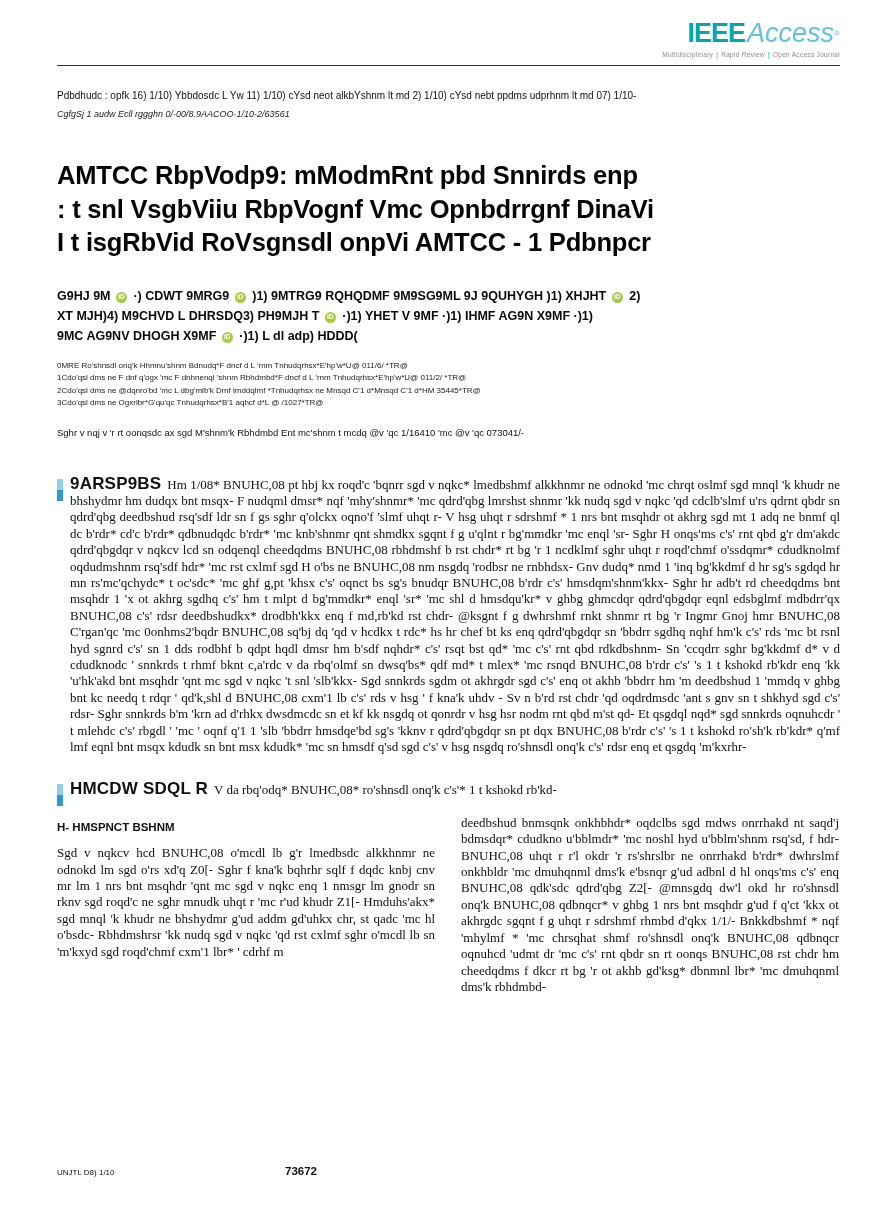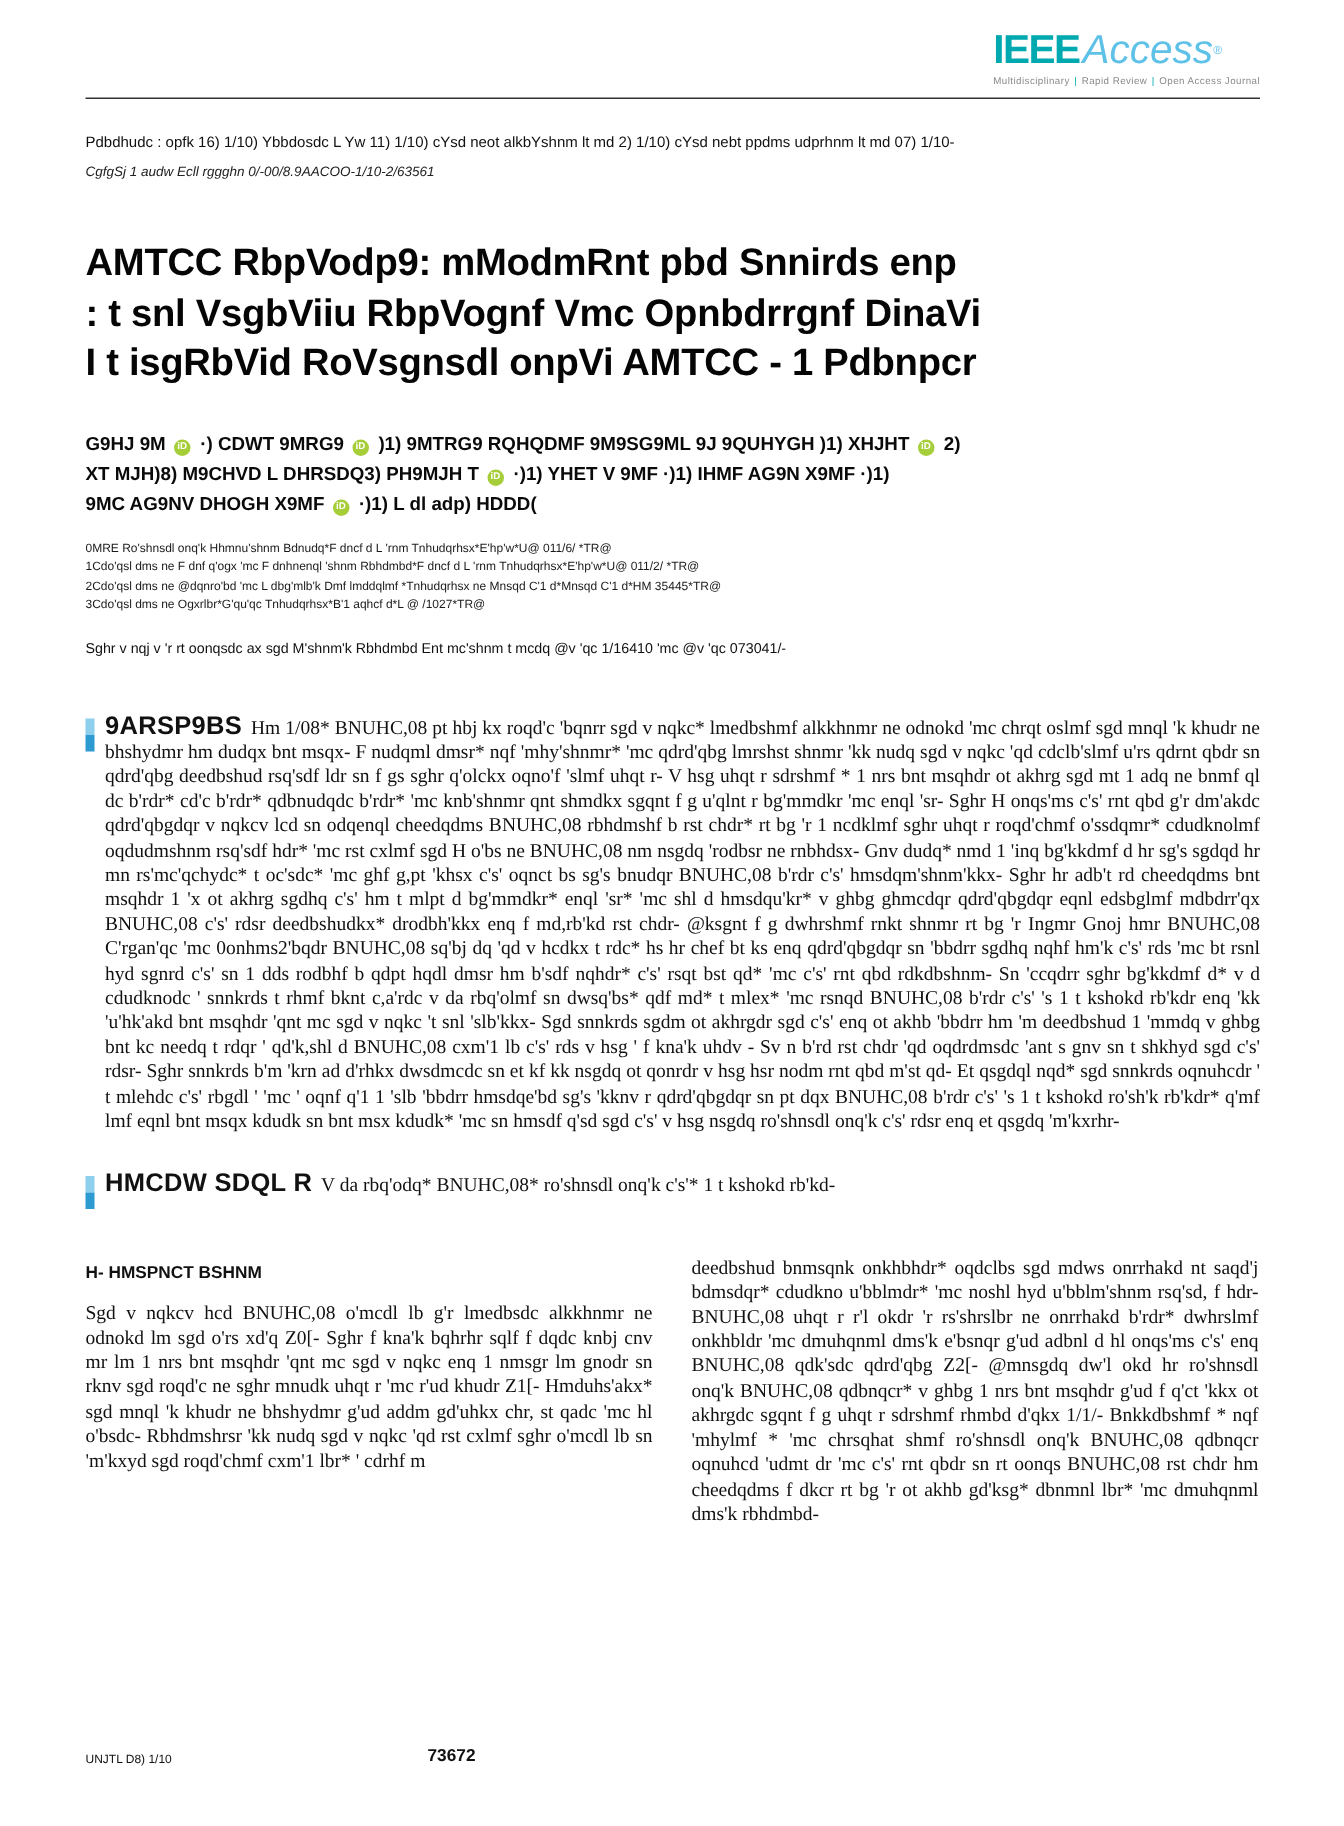--- a/index.html
+++ b/index.html
@@ -3,21 +3,21 @@
 <meta charset="utf-8">
 <style>
   html,body { margin:0; padding:0; background:#ffffff; }
   .page {
     position:relative; width:896px; height:1217px; margin:0 auto;
     background:#ffffff; box-sizing:border-box; padding:18px 56px 0 57px;
     font-family:"Liberation Serif", serif; color:#111; overflow:hidden;
   }
   
   .masthead { display:flex; justify-content:flex-end; }
-  .logo-wrap { }
+  .logo-wrap { text-align:right; }
   .logo-line { white-space:nowrap; }
   .logo-ieee { font-family:"Liberation Sans", sans-serif; font-weight:700; font-size:27px; color:#00a9b0; letter-spacing:-1px; }
   .logo-access { font-family:"Liberation Sans", sans-serif; font-style:italic; font-size:27px; color:#5ec1e8; margin-left:2px; }
   .logo-reg { font-family:"Liberation Sans", sans-serif; font-size:8px; color:#5ec1e8; vertical-align:super; }
   .tagline { font-family:"Liberation Sans", sans-serif; font-size:6.5px; color:#8a8a8a; margin-top:2px; letter-spacing:.3px; }
   .tagline .sep { color:#00a9b0; margin:0 3px; }
   .rule { border:none; border-top:1.4px solid #333; margin:7px 0 0 0; }
   
   .meta-received { font-family:"Liberation Sans", sans-serif; font-size:10px; margin-top:24px; }
   .meta-doi { font-family:"Liberation Sans", sans-serif; font-style:italic; font-size:9px; margin-top:8px; color:#222; }
@@ -32,21 +32,21 @@
   .funding { margin-top:17px; font-family:"Liberation Sans", sans-serif; font-size:9.5px; }
   
   .blocksec { position:relative; padding-left:13px; text-align:justify; font-size:13px; line-height:16.4px; }
   .abstract { margin-top:38px; }
   .indexterms { margin-top:26px; }
   .marker { position:absolute; left:0; top:3px; width:6px; }
   .marker .m1 { height:11px; background:#8ecfed; }
   .marker .m2 { height:11px; background:#2e9ad2; }
   .sec-label { font-family:"Liberation Sans", sans-serif; font-weight:700; font-size:17px; letter-spacing:.2px; margin-right:6px; }
   
-  .body-cols { display:flex; gap:26px; margin-top:38px; }
+  .body-cols { display:flex; gap:26px; margin-top:16px; }
   .col { width:378px; text-align:justify; font-size:13px; line-height:16.4px; }
   .sec-head { font-family:"Liberation Sans", sans-serif; font-weight:700; font-size:11.5px; margin:4px 0 10px 0; text-align:left; }
   .footnote { margin-top:24px; font-size:10px; line-height:13.5px; text-indent:10px; }
   
   .footer { position:absolute; left:57px; right:56px; bottom:40px; display:flex; align-items:flex-end; font-family:"Liberation Sans", sans-serif; }
   .footer-vol { font-size:8px; width:130px; }
   .footer-lic { flex:1; text-align:center; font-size:7.5px; color:#222; }
   .footer-page { width:130px; text-align:right; font-size:11.5px; font-weight:700; }
 </style>
 </head>
@@ -70,21 +70,21 @@
   <div class="meta-doi">CgfgSj 1 audw Ecll rggghn 0/-00/8.9AACOO-1/10-2/63561</div>
 
   <div class="title">
     <div>AMTCC RbpVodp9: mModmRnt pbd Snnirds enp</div>
     <div>: t snl VsgbViiu RbpVognf Vmc Opnbdrrgnf DinaVi</div>
     <div>I t isgRbVid RoVsgnsdl onpVi AMTCC - 1 Pdbnpcr</div>
   </div>
 
   <div class="authors" id="author-lines">
       <div><span>G9HJ 9M </span><span class="orcid">iD</span> <span>·) CDWT 9MRG9 </span><span class="orcid">iD</span> <span>)1) 9MTRG9 RQHQDMF 9M9SG9ML 9J 9QUHYGH </span><span>)1) XHJHT </span><span class="orcid">iD</span> <span>2) </span></div>
-      <div><span>XT MJH)8) M9CHVD L DHRSDQ3) PH9MJH T </span><span class="orcid">iD</span> <span>·)1) YHET V 9MF </span><span>·)1) IHMF AG9N X9MF </span><span>·)1) </span></div>
+      <div><span>XT MJH)4) M9CHVD L DHRSDQ3) PH9MJH T </span><span class="orcid">iD</span> <span>·)1) YHET V 9MF </span><span>·)1) IHMF AG9N X9MF </span><span>·)1) </span></div>
       <div><span>9MC AG9NV DHOGH X9MF </span><span class="orcid">iD</span> <span>·)1) L dl adp) HDDD( </span></div>
     </div>
 
   <div class="affils">
     <div>0MRE Ro'shnsdl onq'k Hhmnu'shnm Bdnudq*F dncf d L 'rnm Tnhudqrhsx*E'hp'w*U@ 011/6/ *TR@</div>
     <div>1Cdo'qsl dms ne F dnf q'ogx 'mc F dnhnenql 'shnm Rbhdmbd*F dncf d L 'rnm Tnhudqrhsx*E'hp'w*U@ 011/2/ *TR@</div>
     <div>2Cdo'qsl dms ne @dqnro'bd 'mc L dbg'mlb'k Dmf lmddqlmf *Tnhudqrhsx ne Mnsqd C'1 d*Mnsqd C'1 d*HM 35445*TR@</div>
     <div>3Cdo'qsl dms ne Ogxrlbr*G'qu'qc Tnhudqrhsx*B'1 aqhcf d*L @ /1027*TR@</div>
   </div>
 

